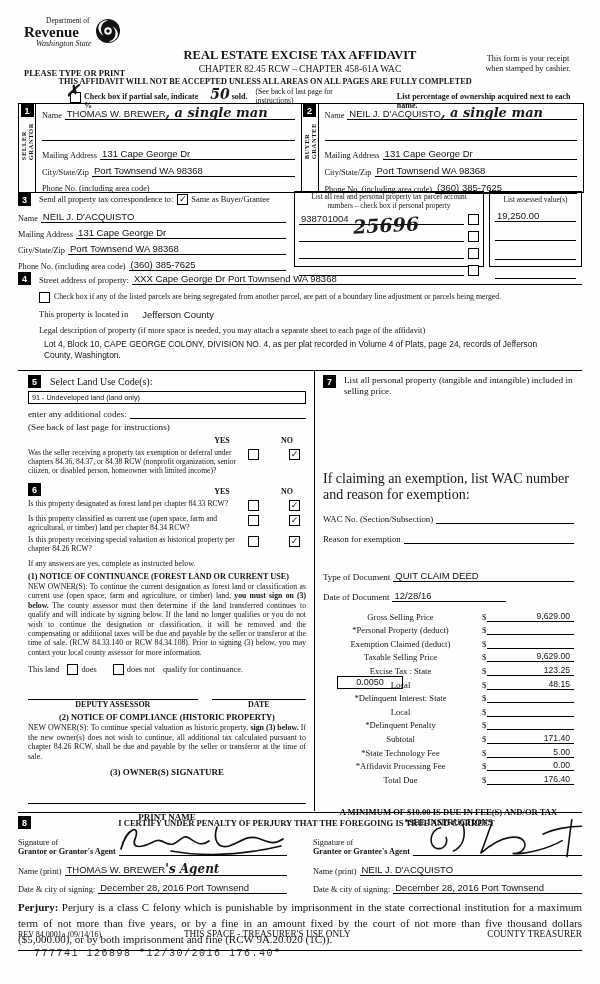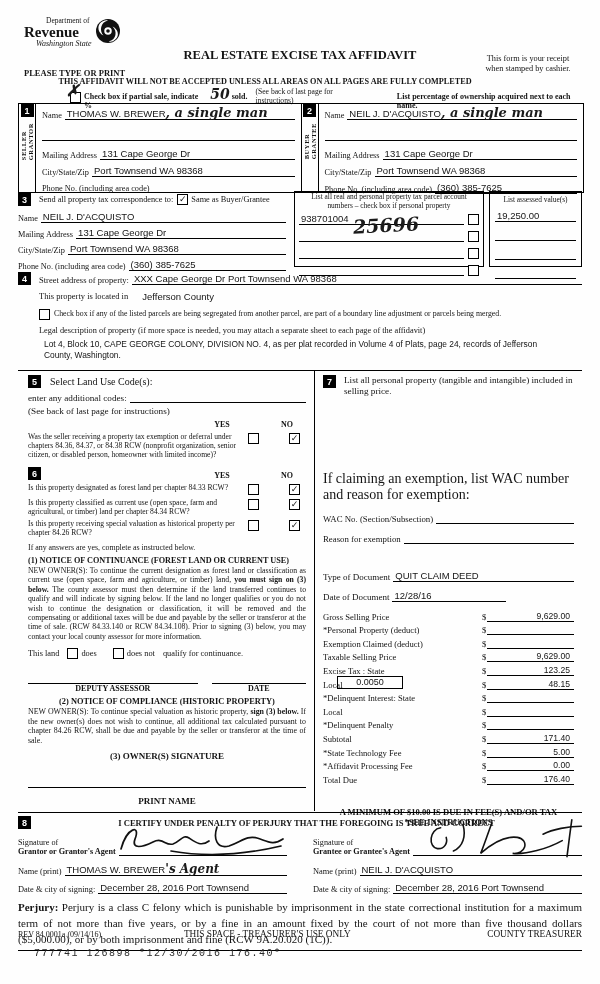--- a/index.html
+++ b/index.html
@@ -23,21 +23,21 @@
   .vstrip{width:16px;border-right:1px solid #000;display:flex;flex-direction:column;align-items:center;}
   .vtxt{display:flex;flex-direction:row;gap:0px;margin-top:6px;}
   .vtxt span{writing-mode:vertical-rl;transform:rotate(180deg);font-size:6.5px;
              letter-spacing:.6px;font-weight:700;line-height:7px;}
   .qa{display:flex;align-items:flex-start;margin-top:3px;}
   .qa .q{flex:1;font-size:7.6px;line-height:9px;padding-right:4px;}
   .qa .ans{display:flex;flex:0 0 52px;justify-content:space-between;padding:1px 6px 0 4px;}
   .yesno{display:flex;justify-content:flex-end;font-size:8px;font-weight:700;gap:39px;}
   .yesno span{width:26px;text-align:center;}
   .feerow{display:flex;align-items:flex-end;height:13.6px;position:relative;font-size:8.6px;}
-  .feerow .flab{width:155px;text-align:left;white-space:nowrap;}
+  .feerow .flab{width:155px;text-align:center;white-space:nowrap;}
   .feerow .fd{padding:0 1px 0 4px;}
   .feerow .fval{flex:1;border-bottom:1px solid #000;text-align:right;
                 font-family:"Liberation Sans",sans-serif;font-size:8.6px;padding:0 4px 0 2px;}
   .sigline{border-bottom:1px solid #000;height:14px;}
   .cap{font-size:8px;font-weight:700;text-align:center;}
   svg.sig{position:absolute;}
 </style>
 </head>
 <body>
 
@@ -58,20 +58,21 @@
           <circle cx="20" cy="20" r="5" fill="#fefefe"></circle>
           <circle cx="20" cy="20" r="2.4" fill="#111"></circle>
         </svg>
       </span>
     </div>
   </div>
   <div class="abs b" style="top:68px;left:24px;font-size:8.5px;">PLEASE TYPE OR PRINT</div>
 
   <div class="abs" style="top:48px;left:140px;width:320px;text-align:center;">
     <div class="b" style="font-size:12.5px;">REAL ESTATE EXCISE TAX AFFIDAVIT</div>
+    <div style="font-size:9.5px;margin-top:1px;">CHAPTER 82.45 RCW – CHAPTER 458-61A WAC</div>
   </div>
   <div class="abs b" style="top:77px;left:30px;width:470px;text-align:center;font-size:8.2px;">THIS AFFIDAVIT WILL NOT BE ACCEPTED UNLESS ALL AREAS ON ALL PAGES ARE FULLY COMPLETED</div>
 
   <div class="abs" style="top:54px;left:472px;width:112px;text-align:center;font-size:8.3px;line-height:10px;">
     <div>This form is your receipt</div>
     <div>when stamped by cashier.</div>
   </div>
 
   <div class="abs" style="top:90px;left:70px;width:520px;display:flex;align-items:flex-start;font-size:8px;">
     <span style="position:relative;margin-top:2px;">
@@ -213,39 +214,40 @@
         </div>
     </div>
   </div>
 
   <div class="abs" style="top:272px;left:18px;width:564px;font-size:8.5px;">
     <div class="uf">
       <span class="badge" style="margin-right:8px;">4</span>
       <span class="lab">Street address of property:</span>
       <span class="val" style="font-size:9.5px;">XXX Cape George Dr  Port Townsend WA  98368</span>
     </div>
+    <div style="margin:7px 0 0 21px;display:flex;align-items:flex-start;">
+      <span class="cb"></span>
+      <span style="font-size:7.8px;margin-left:4px;">Check box if any of the listed parcels are being segregated from another parcel, are part of a boundary line adjustment or parcels being merged.</span>
+    </div>
     <div style="margin:6px 0 0 21px;display:flex;">
       <span>This property is located in</span>
       <span class="sans" style="font-size:9.5px;margin-left:14px;">Jefferson County</span>
-    </div>
-    <div style="margin:7px 0 0 21px;display:flex;align-items:flex-start;">
-      <span class="cb"></span>
-      <span style="font-size:7.8px;margin-left:4px;">Check box if any of the listed parcels are being segregated from another parcel, are part of a boundary line adjustment or parcels being merged.</span>
     </div>
     <div style="margin:6px 0 0 21px;font-size:8.3px;">Legal description of property (if more space is needed, you may attach a separate sheet to each page of the affidavit)</div>
     <div class="sans" style="margin:4px 30px 0 26px;font-size:8.4px;line-height:10.5px;">Lot 4, Block 10, CAPE GEORGE COLONY, DIVISION NO. 4, as per plat recorded in Volume 4 of Plats, page 24, records of Jefferson County, Washington.</div>
   </div>
 
   <div class="abs" style="top:370px;left:18px;width:564px;height:440px;border-top:1.5px solid #000;display:flex;">
 
     <div style="width:282px;border-right:1.5px solid #000;padding:4px 8px 0 10px;">
       <div style="display:flex;align-items:center;">
         <span class="badge">5</span>
         <span style="font-size:10px;margin-left:9px;">Select Land Use Code(s):</span>
       </div>
+      <div class="sans" style="border:1px solid #000;margin-top:3px;font-size:7.2px;padding:1px 3px;height:9px;">91 - Undeveloped land (land only)</div>
       <div class="uf" style="margin-top:4px;font-size:9.2px;">
         <span class="lab">enter any additional codes:</span>
         <span class="val"></span>
       </div>
       <div style="font-size:9.2px;margin-top:3px;">(See back of last page for instructions)</div>
       <div class="yesno" style="margin-top:4px;padding-right:6px;">
         <span>YES</span>
         <span>NO</span>
       </div>
       <div class="qa">

